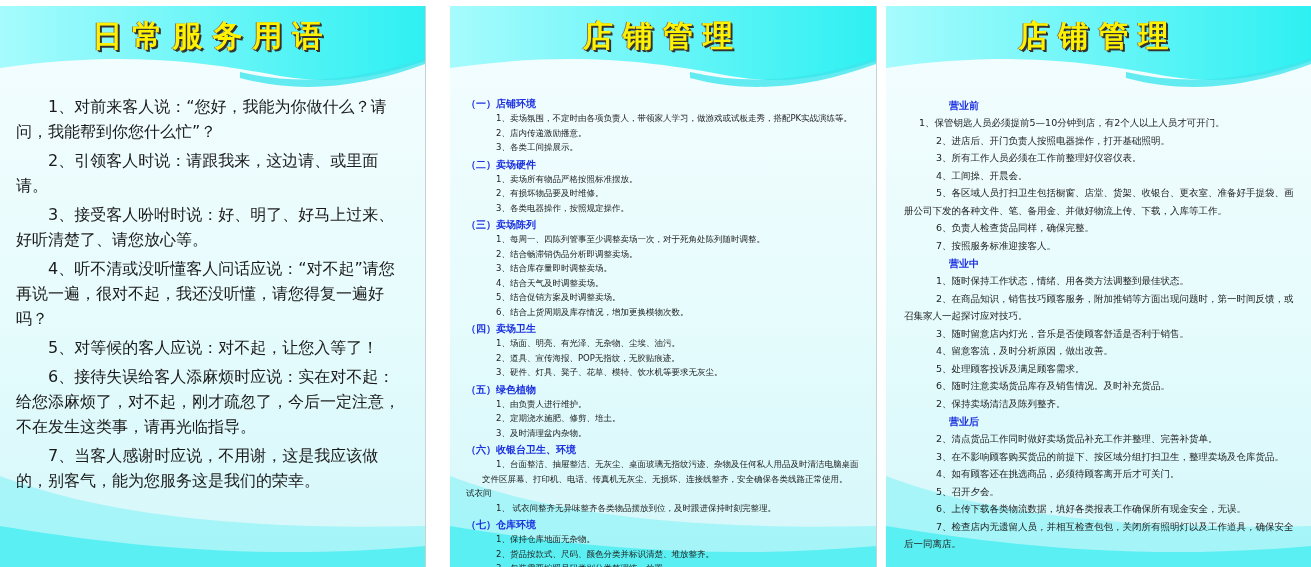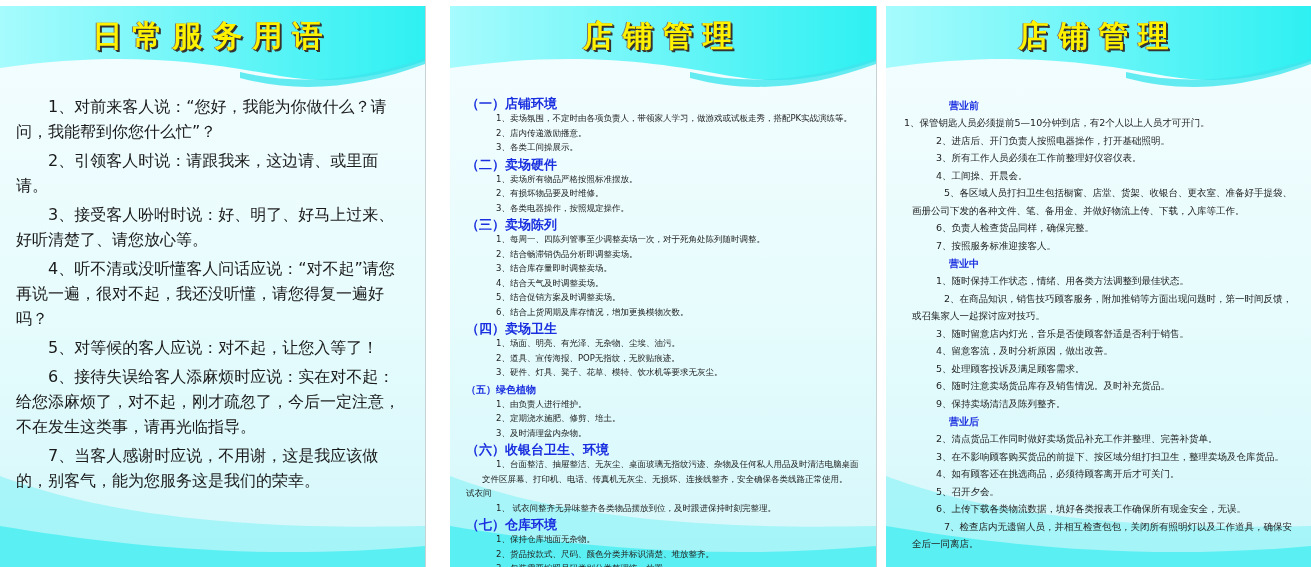--- a/index.html
+++ b/index.html
@@ -20,31 +20,31 @@
     position:absolute; top:10px; left:0; width:100%; text-align:center;
     font-weight:bold; font-size:30px; color:#fff200; letter-spacing:10px;
     text-shadow: 2px 2px 0 #333, 1px 1px 0 #333, -1px 0 0 #777;
     font-family:"DejaVu Sans", sans-serif;
   }
   .content { position:absolute; left:0; width:100%; }
   
   #p1 .content { top:88px; padding:0 16px; box-sizing:border-box; }
   #p1 .para { font-size:16px; line-height:25px; color:#1a1a1a; text-indent:32px; margin:0 0 4px 0; }
   
-  .sec-head { font-size:13px; font-weight:bold; color:#1a2fe0; line-height:15px; margin-top:2px; }
+  .sec-head { font-size:10px; font-weight:bold; color:#1a2fe0; line-height:15px; margin-top:2px; }
   .item { font-size:8.5px; line-height:14.5px; color:#222; padding-left:30px; }
   .item.wrap { padding-left:16px; text-indent:14px; }
   .item.flush { padding-left:16px; }
   #p2 .content { top:88px; padding:0 0 0 16px; box-sizing:border-box; }
   #p2 .sec-head.big { font-size:10px; }
   #p3 .content { top:90px; padding:0 12px 0 16px; box-sizing:border-box; }
   #p3 .sec-head { font-size:10px; line-height:17px; margin-top:1px;margin-left:47px; }
   #p3 .item { font-size:9.5px; line-height:17.5px; padding-left:34px; }
-  #p3 .item.wrap { padding-left:2px; text-indent:32px;margin-left:8px; }
-  #p3 .item.first { padding-left:2px; }
+  #p3 .item.wrap { padding-left:2px; text-indent:32px; }
+  #p3 .item.first { padding-left:2px;margin-left:15px; }
 </style>
 </head>
 <body>
 
 <div class="panel" id="p1">
   <svg class="bg" viewBox="0 0 425 567" preserveAspectRatio="none">
     <defs>
       <linearGradient id="g1" x1="0" y1="0" x2="1" y2="0">
         <stop offset="0" stop-color="#a6fbfd"></stop>
           <stop offset="1" stop-color="#2ef0f2"></stop>
@@ -147,21 +147,21 @@
     <div class="item">6、负责人检查货品同样，确保完整。</div>
     <div class="item">7、按照服务标准迎接客人。</div>
 
     <div class="sec-head">营业中</div>
     <div class="item">1、随时保持工作状态，情绪、用各类方法调整到最佳状态。</div>
     <div class="item wrap">2、在商品知识，销售技巧顾客服务，附加推销等方面出现问题时，第一时间反馈，或召集家人一起探讨应对技巧。</div>
     <div class="item">3、随时留意店内灯光，音乐是否使顾客舒适是否利于销售。</div>
     <div class="item">4、留意客流，及时分析原因，做出改善。</div>
     <div class="item">5、处理顾客投诉及满足顾客需求。</div>
     <div class="item">6、随时注意卖场货品库存及销售情况。及时补充货品。</div>
-    <div class="item">9、保持卖场清洁及陈列整齐。</div>
+    <div class="item">2、保持卖场清洁及陈列整齐。</div>
 
     <div class="sec-head">营业后</div>
     <div class="item">2、清点货品工作同时做好卖场货品补充工作并整理、完善补货单。</div>
     <div class="item">3、在不影响顾客购买货品的前提下、按区域分组打扫卫生，整理卖场及仓库货品。</div>
     <div class="item">4、如有顾客还在挑选商品，必须待顾客离开后才可关门。</div>
     <div class="item">5、召开夕会。</div>
     <div class="item">6、上传下载各类物流数据，填好各类报表工作确保所有现金安全，无误。</div>
     <div class="item wrap">7、检查店内无遗留人员，并相互检查包包，关闭所有照明灯以及工作道具，确保安全后一同离店。</div>
   </div>
 </div>

